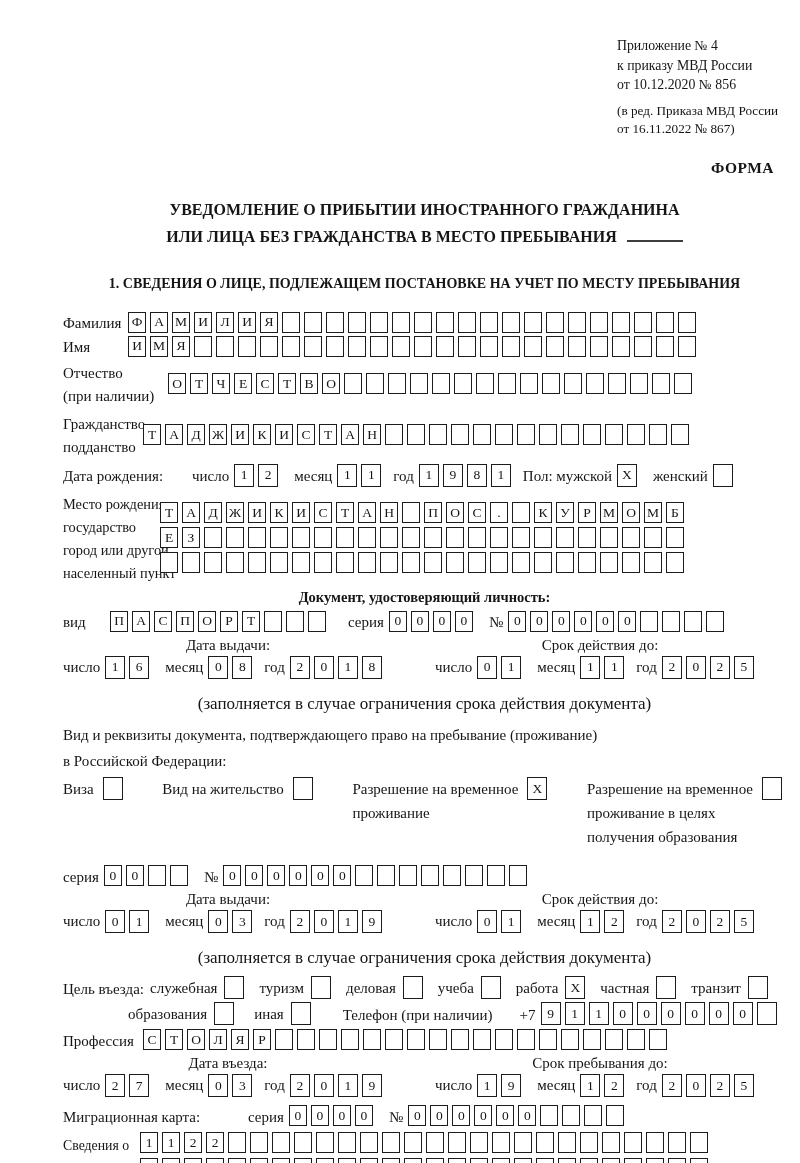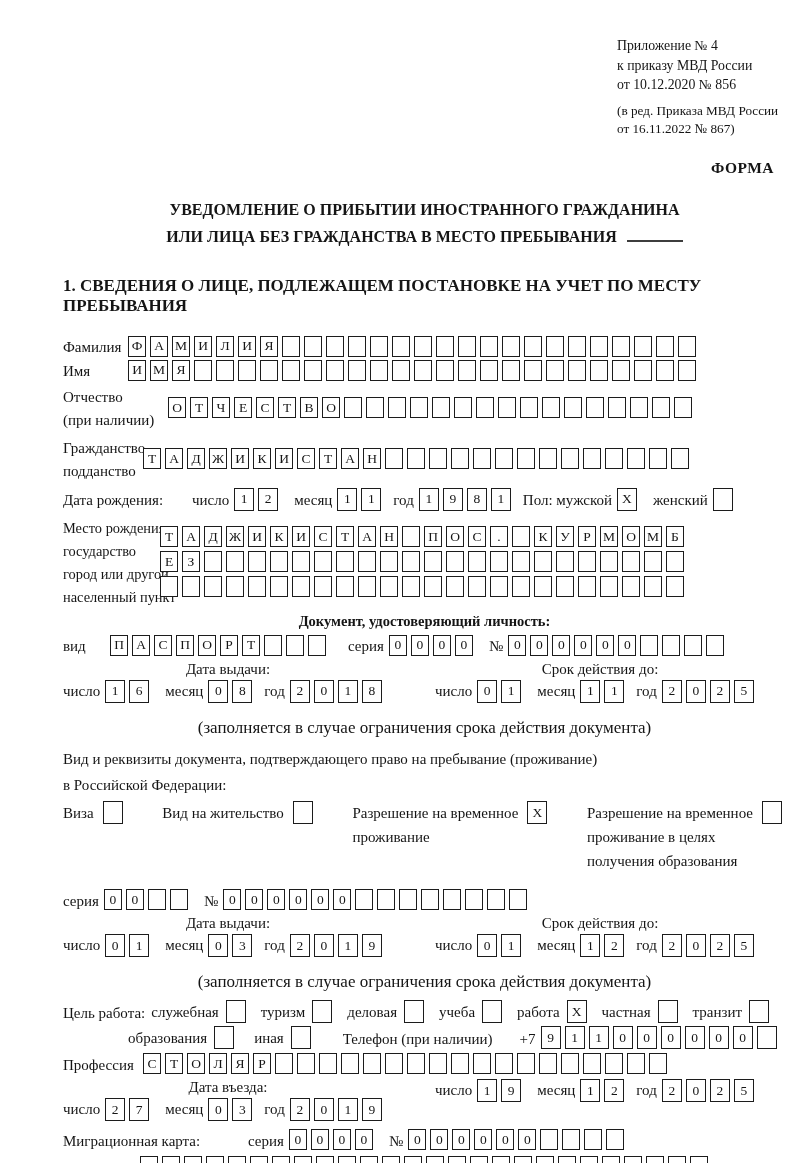--- a/index.html
+++ b/index.html
@@ -8,21 +8,21 @@
     width:800px; height:1163px; background:#fff; position:relative; overflow:hidden;
     font-family:"Liberation Serif","DejaVu Serif",serif; color:#151515;
     padding:36px 14px 10px 63px; font-size:15px;
   }
   
   .annex { margin-left:554px; font-size:13.8px; line-height:1.42; }
   .annex .rev { margin-top:7px; font-size:13.2px; }
   .forma { text-align:right; padding-right:12px; font-weight:bold; font-size:15.5px; margin-top:20px; letter-spacing:.5px; }
   .title { text-align:center; font-weight:bold; font-size:16px; margin-top:20px; line-height:1.65; }
   .uline { display:inline-block; width:56px; border-bottom:2.6px solid #3d3d3d; margin-left:10px; }
-  .sec1 { text-align:left; font-weight:bold; font-size:17px; margin-top:26px; margin-bottom:20px; }
+  .sec1 { text-align:center; font-weight:bold; font-size:14px; margin-top:26px; margin-bottom:20px; }
   
   .row { display:flex; align-items:center; margin-bottom:3px; }
   .lbl { flex:none; padding-top:3px; }
   .lbl2 { flex:none; line-height:23px; padding-top:2px; }
   .w42{width:42px} .w65{width:65px} .w80{width:80px}
   .w97{width:97px; font-size:14.4px;} .w105{width:105px} .w112{width:112px} .w160{width:160px}
   .boxes { display:inline-flex; flex:none; }
   .box {
     display:inline-flex; align-items:center; justify-content:center; flex:none;
     width:18px; height:21px; border:1.5px solid #1c1c1c; margin-right:4px;
@@ -530,21 +530,21 @@
             <span class="box">0</span>
             <span class="box">2</span>
             <span class="box">5</span>
           </span>
       </div>
     </div>
   </div>
   <div class="note-r">(заполняется в случае ограничения срока действия документа)</div>
 
   <div class="row" style="margin-top:2px;">
-    <span class="purpose-prefix">Цель работа:</span>
+    <span class="purpose-prefix">Цель въезда:</span>
     <span class="pitem" style="margin-left:6px;">
       <span class="plab">служебная</span>
       <span class="boxes cb">
           <span class="box"></span>
         </span>
     </span>
     <span class="pitem">
       <span class="plab">туризм</span>
       <span class="boxes cb">
           <span class="box"></span>
@@ -658,20 +658,21 @@
         <span class="t" style="margin-left:8px">год</span>
         <span class="boxes cb">
             <span class="box">2</span>
             <span class="box">0</span>
             <span class="box">1</span>
             <span class="box">9</span>
           </span>
       </div>
     </div>
     <div class="dcol right">
+      <div class="dhead r">Срок пребывания до:</div>
       <div class="dline">
         <span class="t first">число</span>
         <span class="boxes cb">
             <span class="box">1</span>
             <span class="box">9</span>
           </span>
         <span class="t">месяц</span>
         <span class="boxes cb">
             <span class="box">1</span>
             <span class="box">2</span>

